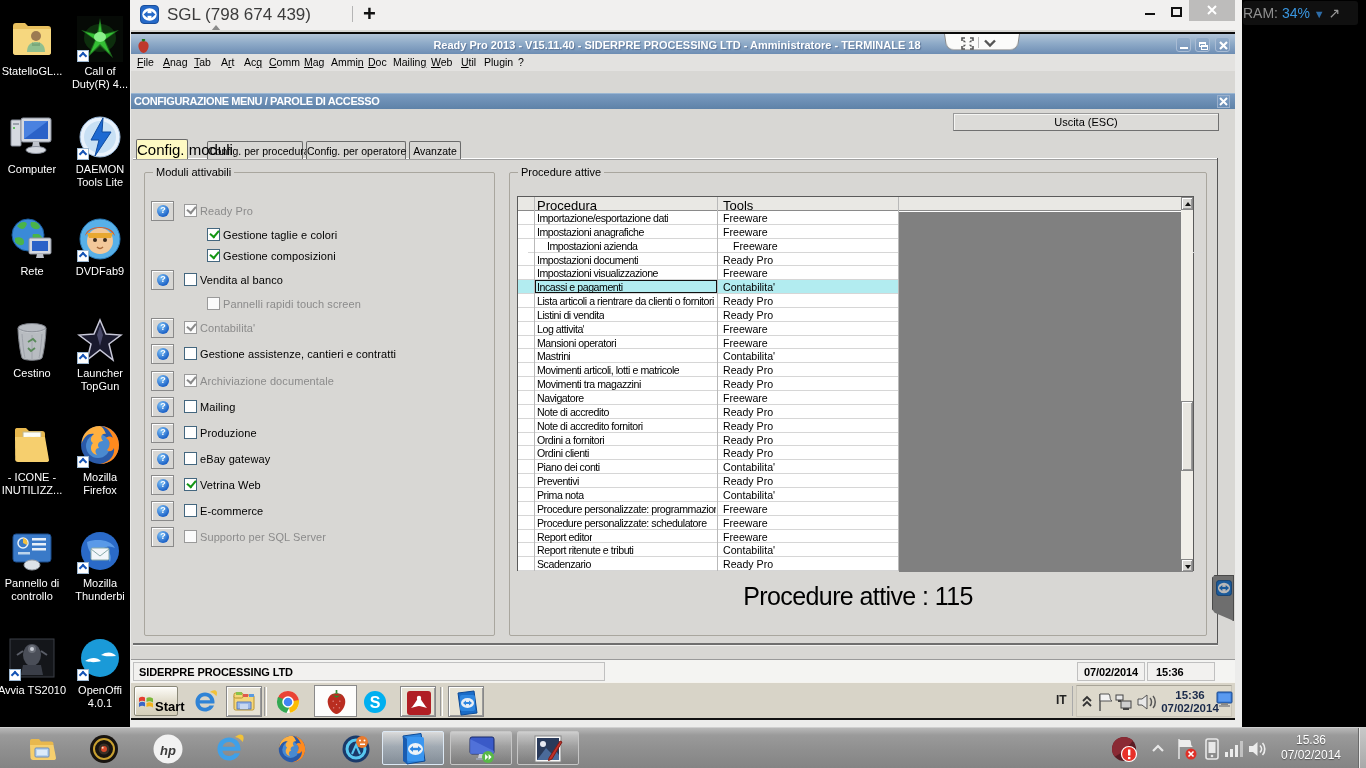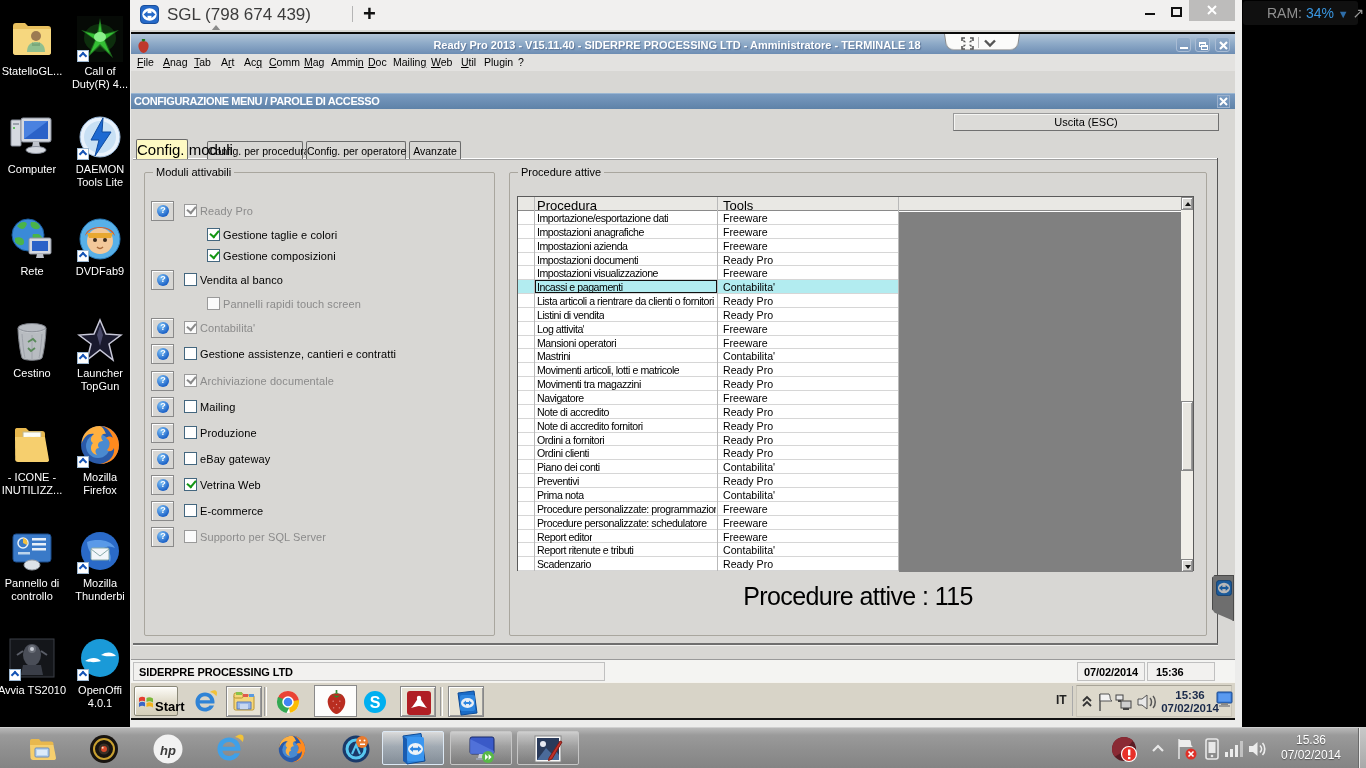--- a/index.html
+++ b/index.html
@@ -7,21 +7,21 @@
 .abs{position:absolute;}
 
 .dicon{position:absolute;width:76px;text-align:center;color:#fff;font-size:11px;line-height:13px;text-shadow:1px 1px 2px #000,0 0 3px #000;}
 .dicon .ig{display:block;margin:0 auto 3px auto;position:relative;width:46px;height:46px;}
 .sc{position:absolute;left:0;bottom:0;width:12px;height:12px;background:#fff;border:1px solid #9db8d2;}
 .sc:after{content:"";position:absolute;left:2px;top:2px;border:solid #1553b5;border-width:0 2px 2px 0;width:4px;height:4px;transform:rotate(-135deg);}
 
 #htask{position:absolute;left:0;top:727px;width:1366px;height:41px;background:linear-gradient(#b8b8b8,#9a9a9a 18%,#8f8f8f 55%,#848484);border-top:1px solid #cfcfcf;}
 .hbtn{position:absolute;top:3px;width:60px;height:34px;border:1px solid #c6c6c6;border-radius:2px;background:linear-gradient(rgba(255,255,255,.45),rgba(255,255,255,.12) 45%,rgba(0,0,0,.08));}
 
-#ram{position:absolute;left:1243px;top:1px;width:115px;height:24px;background:#101010;border-radius:3px;color:#909090;font-size:14px;line-height:24px;padding-left:24px;}
+#ram{position:absolute;left:1243px;top:1px;width:115px;height:24px;background:#101010;border-radius:3px;color:#909090;font-size:14px;line-height:24px;padding-left:0;}
 #ram b{color:#3996e0;font-weight:normal;}
 
 #tv{position:absolute;left:130px;top:0;width:1112px;height:727px;background:#ececeb;z-index:5;}
 #tvbar{position:absolute;left:0;top:0;width:100%;height:30px;background:#f1f0ef;}
 #tvbar .title{position:absolute;left:37px;top:5px;font-size:17px;color:#3c3c3c;}
 #remote{position:absolute;left:1px;top:30px;width:1104px;height:690px;background:#d8d7d4;}
 
 #rtitle{position:absolute;left:0;top:2px;width:100%;height:22px;background:linear-gradient(#b3c5d9,#8fabc8 45%,#7493b8 90%,#6c8cb2);border-top:2px solid #0a0a0a;}
 #rtitle .t{position:absolute;left:0;right:40px;top:5px;text-align:center;color:#fff;font-weight:bold;font-size:11px;text-shadow:1px 1px 1px #5a7396;padding-left:28px;}
 #rmenu{position:absolute;left:0;top:24px;width:100%;height:17px;background:#e3e2e0;font-size:10.5px;color:#000;}
@@ -401,21 +401,21 @@
             <span class="abs" style="left:205px;top:1px;">Tools</span>
           </div>
    <div class="trow" style="top:14px;height:14px;">
             <span class="c1" style="">Importazione/esportazione dati</span>
             <span class="c2">Freeware</span>
           </div>
    <div class="trow" style="top:28px;height:14px;">
             <span class="c1" style="">Impostazioni anagrafiche</span>
             <span class="c2">Freeware</span>
           </div>
-   <div class="trow" style="top:42px;height:14px;">
+   <div class="trow" style="top:42px;height:14px;margin-left:10px;">
             <span class="c1" style="">Impostazioni azienda</span>
             <span class="c2">Freeware</span>
           </div>
    <div class="trow" style="top:56px;height:13px;">
             <span class="c1" style="">Impostazioni documenti</span>
             <span class="c2">Ready Pro</span>
           </div>
    <div class="trow" style="top:69px;height:14px;">
             <span class="c1" style="">Impostazioni visualizzazione</span>
             <span class="c2">Freeware</span>

